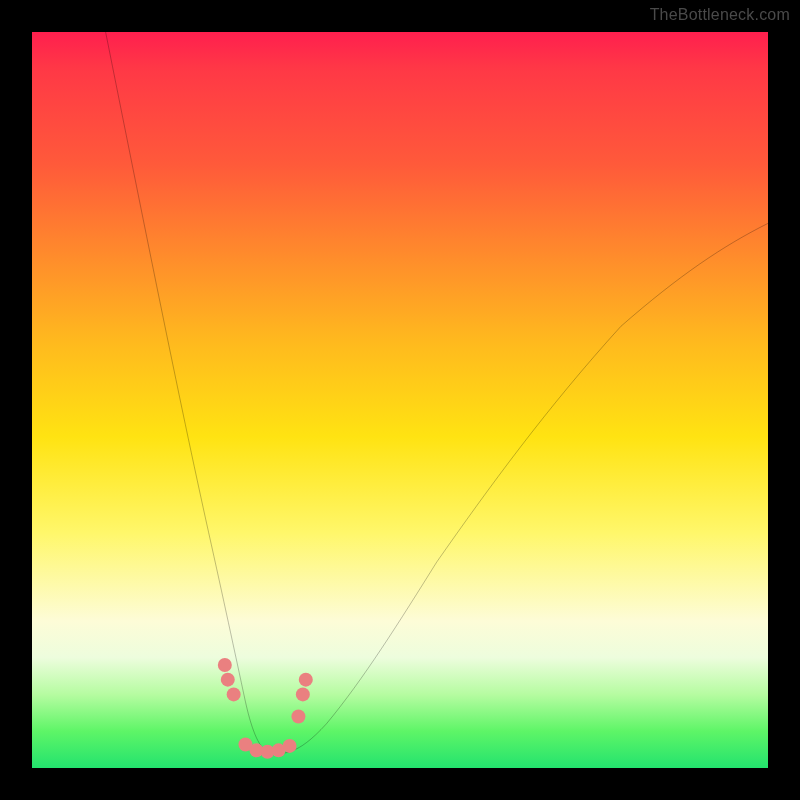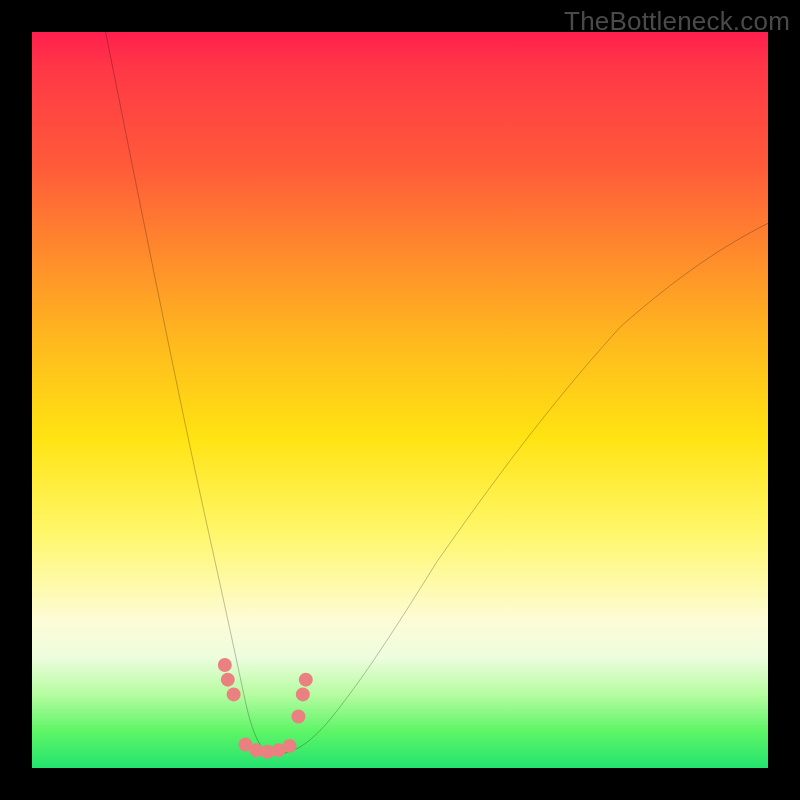--- a/index.html
+++ b/index.html
@@ -36,21 +36,21 @@
       #b6fca1 90%,
       #5ef567 95%,
       #23e36e 100%
     );
   }
   .watermark {
     position: absolute;
     top: 6px;
     right: 10px;
     color: #4a4a4a;
-    font-size: 26px;
+    font-size: 16px;
     font-weight: 500;
     letter-spacing: 0.2px;
     user-select: none;
   }
   svg.curves {
     position: absolute;
     inset: 0;
     width: 100%;
     height: 100%;
     overflow: visible;

